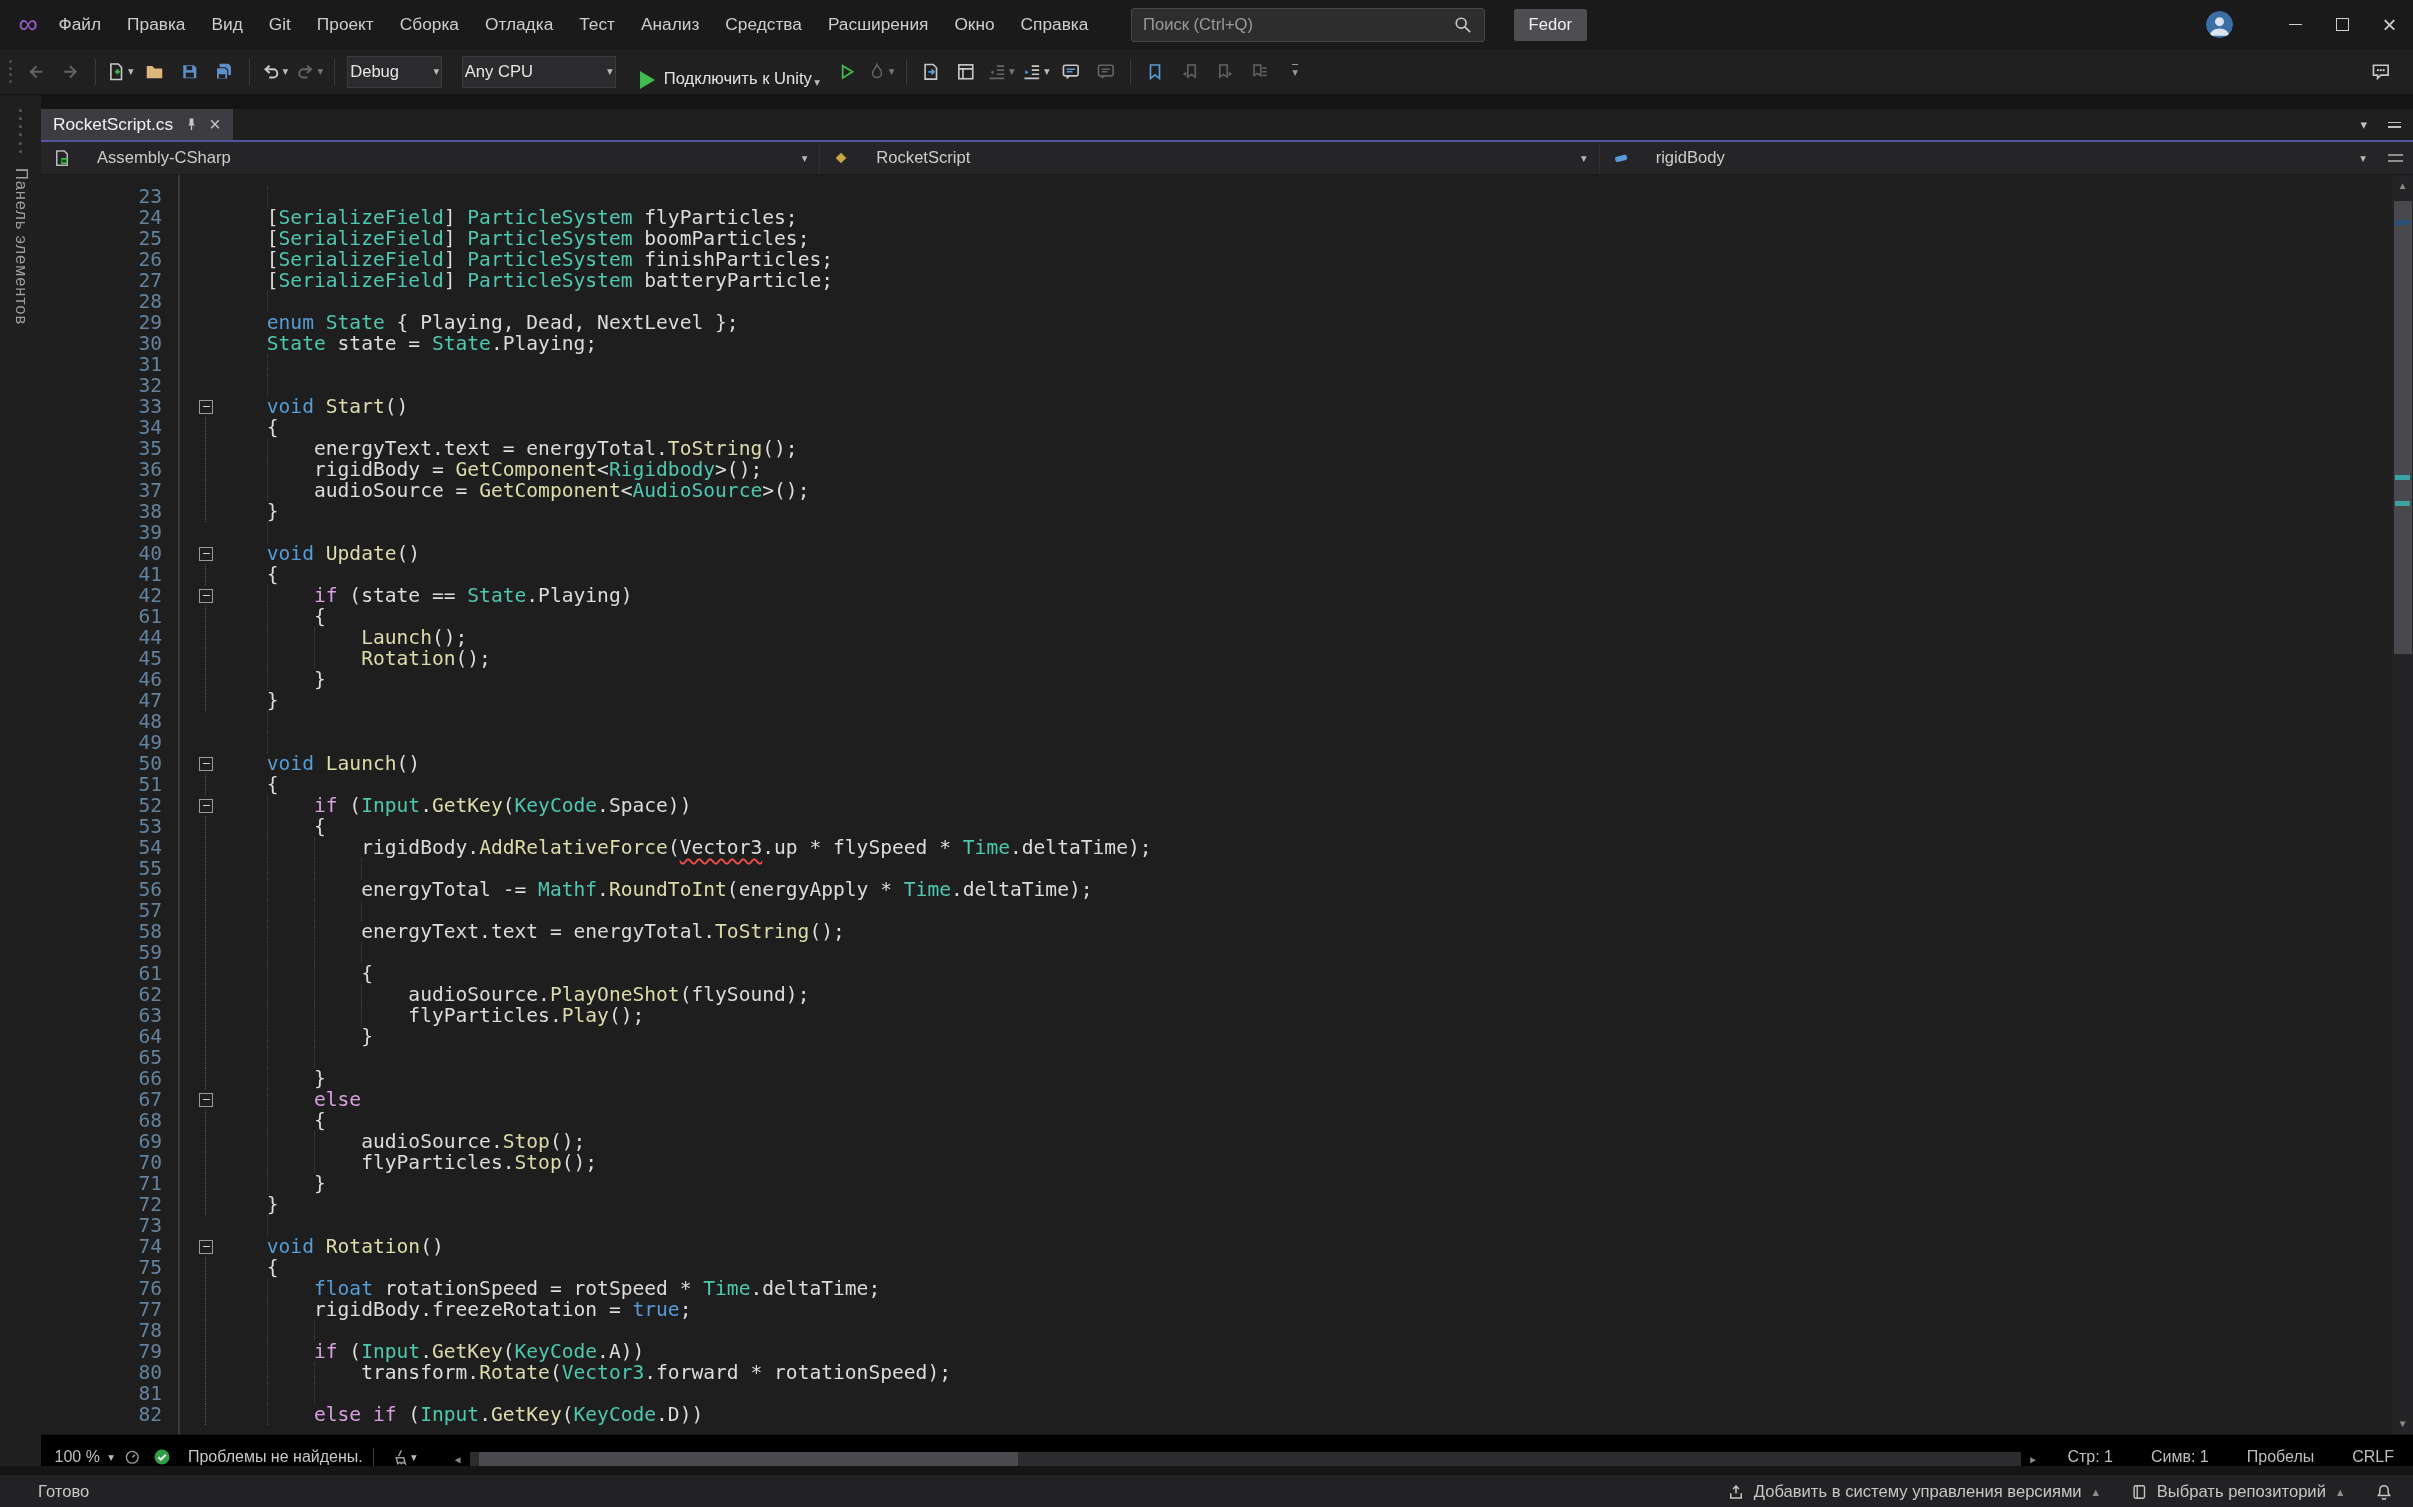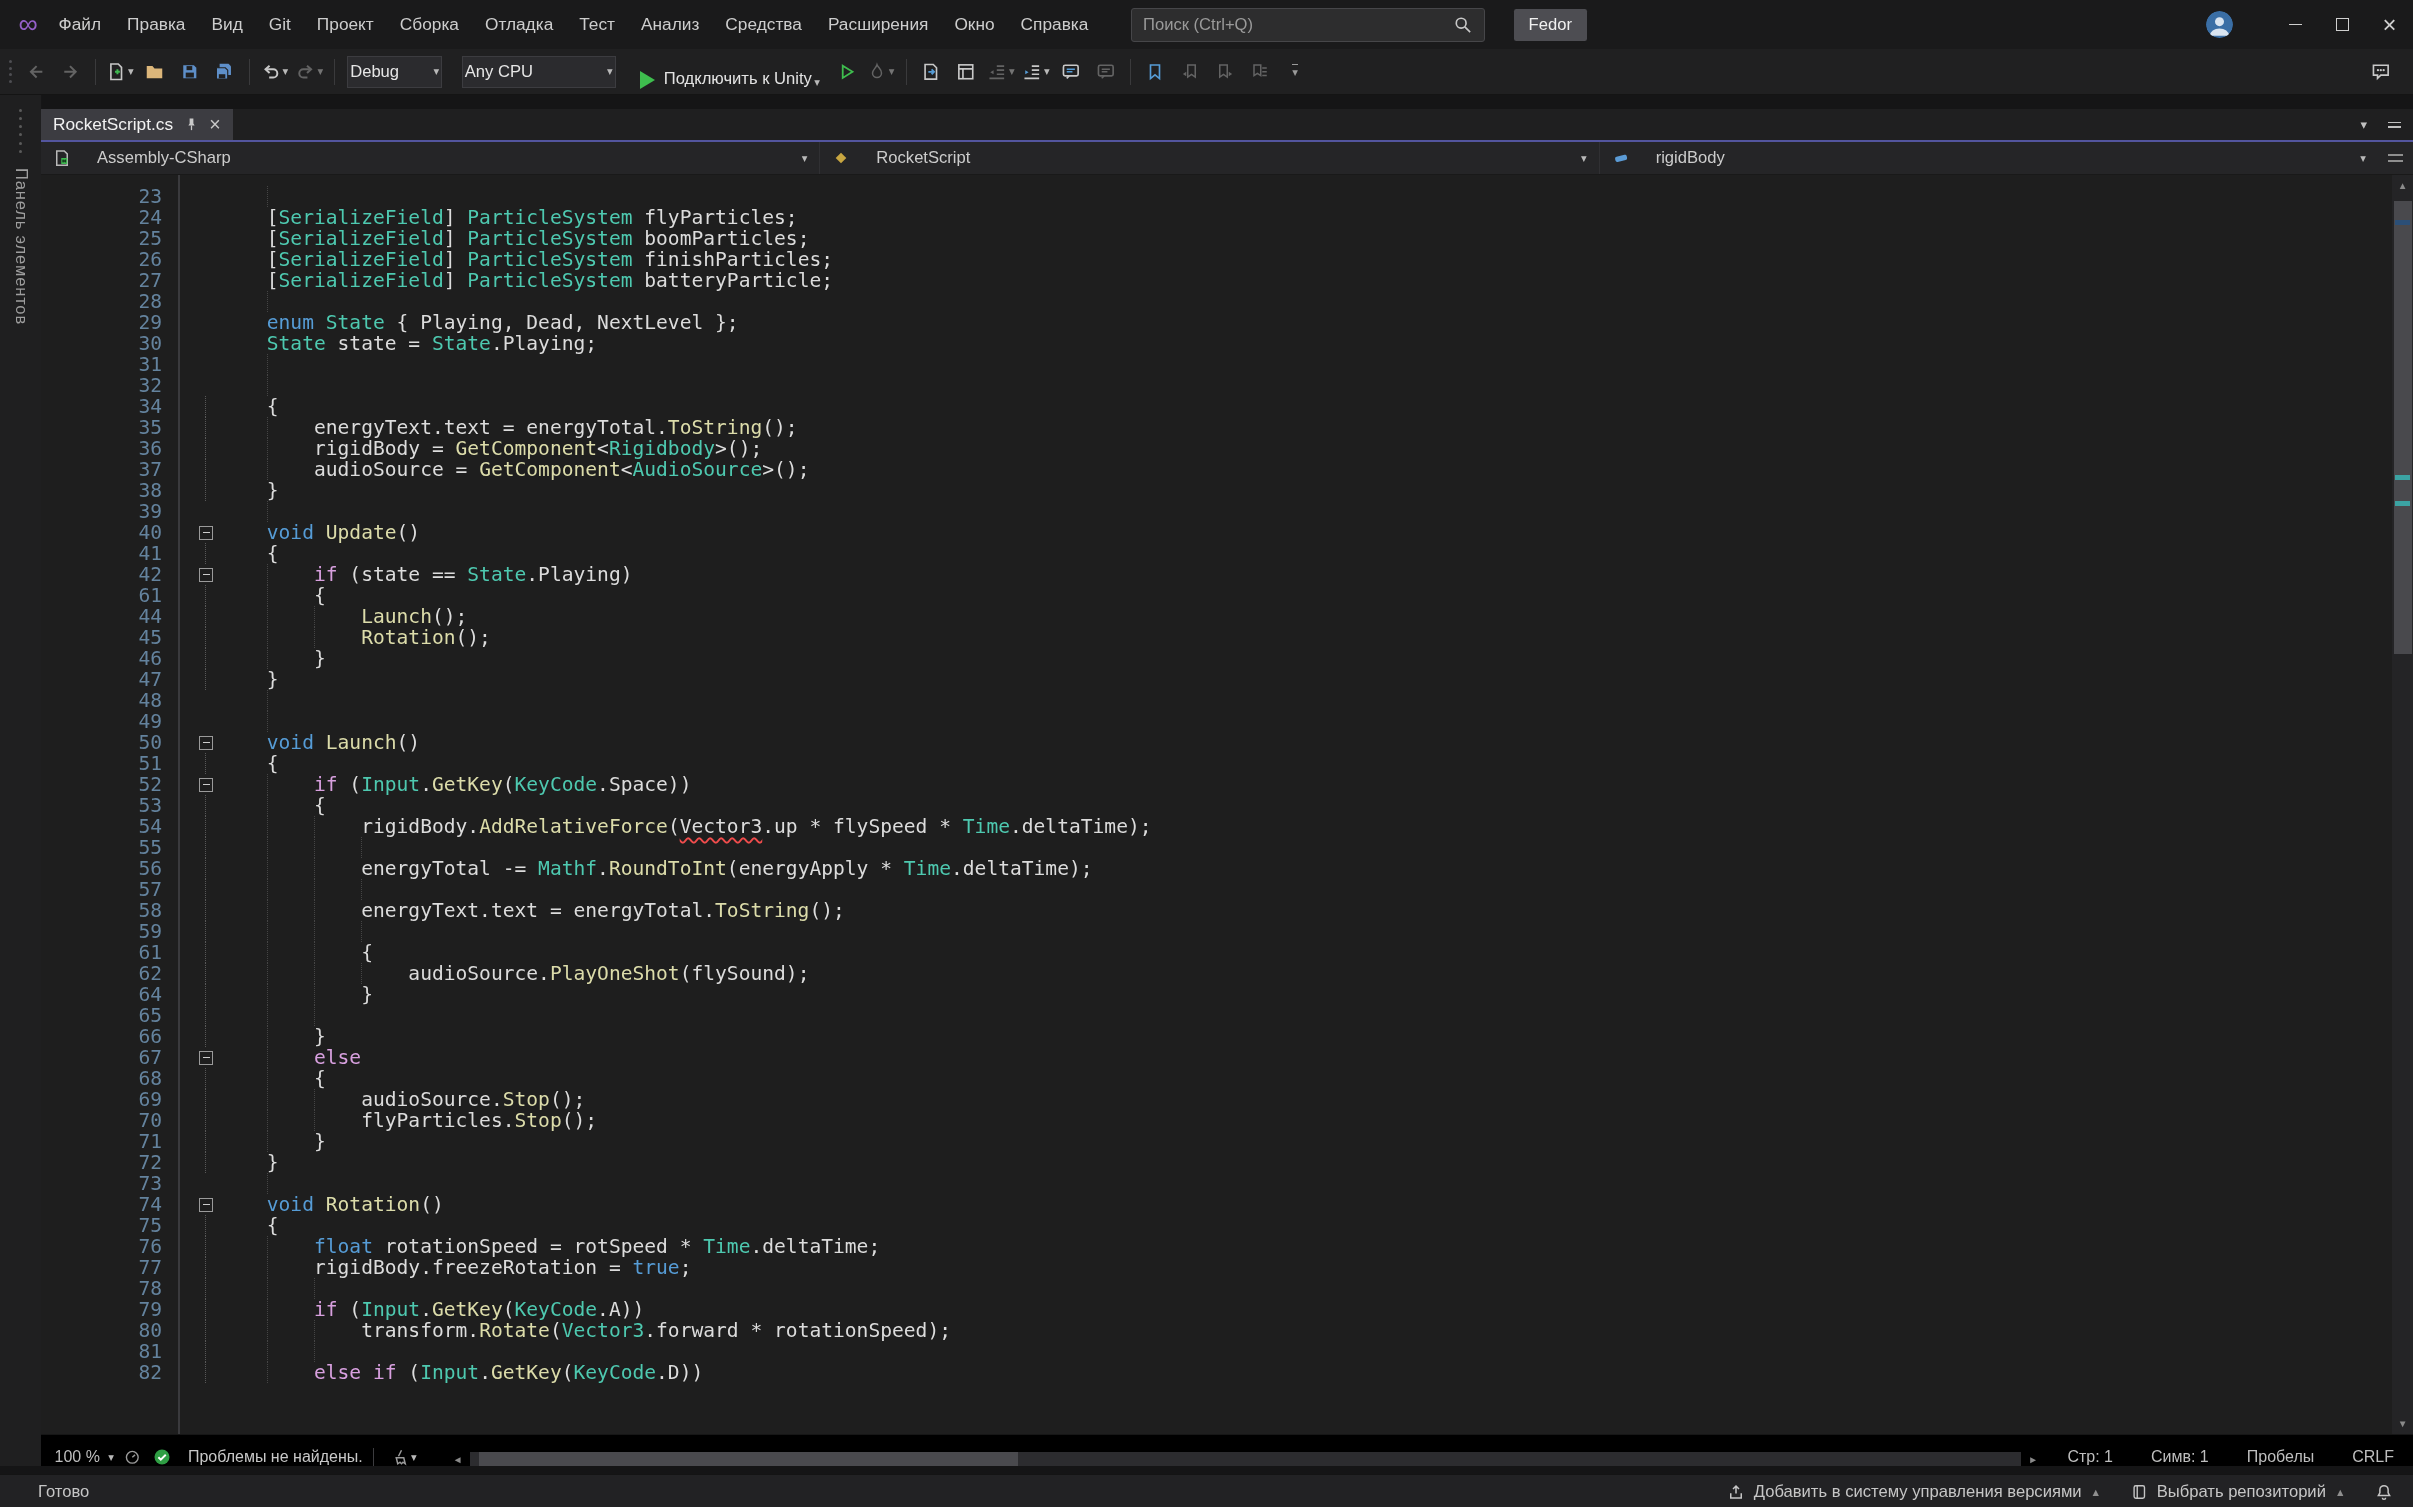--- a/index.html
+++ b/index.html
@@ -461,20 +461,28 @@
             <div class="ln-fold"></div>
             <div class="ln-code"><span class="ig" style="left: 4ch;"></span></div>
           </div>
           <div class="ln-row">
             <div class="ln-num">32</div>
             <div class="ln-mar"></div>
             <div class="ln-fold"></div>
             <div class="ln-code"><span class="ig" style="left: 4ch;"></span></div>
           </div>
           <div class="ln-row">
+            <div class="ln-num">33</div>
+            <div class="ln-mar"></div>
+            <div class="ln-fold">
+              <div class="fb"></div>
+            </div>
+            <div class="ln-code"><span class="tk-p">    </span><span class="tk-k">void</span><span class="tk-p"> </span><span class="tk-m">Start</span><span class="tk-p">()</span></div>
+          </div>
+          <div class="ln-row">
             <div class="ln-num">34</div>
             <div class="ln-mar"></div>
             <div class="ln-fold">
               <div class="fl"></div>
             </div>
             <div class="ln-code"><span class="tk-p">    {</span></div>
           </div>
           <div class="ln-row">
             <div class="ln-num">35</div>
             <div class="ln-mar"></div>
@@ -677,20 +685,28 @@
             </div>
             <div class="ln-code"><span class="ig" style="left: 4ch;"></span><span class="ig" style="left: 8ch;"></span><span class="tk-p">            {</span></div>
           </div>
           <div class="ln-row">
             <div class="ln-num">62</div>
             <div class="ln-mar"></div>
             <div class="ln-fold">
               <div class="fl"></div>
             </div>
             <div class="ln-code"><span class="ig" style="left: 4ch;"></span><span class="ig" style="left: 8ch;"></span><span class="ig" style="left: 12ch;"></span><span class="tk-p">                audioSource.</span><span class="tk-m">PlayOneShot</span><span class="tk-p">(flySound);</span></div>
+          </div>
+          <div class="ln-row">
+            <div class="ln-num">63</div>
+            <div class="ln-mar"></div>
+            <div class="ln-fold">
+              <div class="fl"></div>
+            </div>
+            <div class="ln-code"><span class="ig" style="left: 4ch;"></span><span class="ig" style="left: 8ch;"></span><span class="ig" style="left: 12ch;"></span><span class="tk-p">                flyParticles.</span><span class="tk-m">Play</span><span class="tk-p">();</span></div>
           </div>
           <div class="ln-row">
             <div class="ln-num">64</div>
             <div class="ln-mar"></div>
             <div class="ln-fold">
               <div class="fl"></div>
             </div>
             <div class="ln-code"><span class="ig" style="left: 4ch;"></span><span class="ig" style="left: 8ch;"></span><span class="tk-p">            }</span></div>
           </div>
           <div class="ln-row">

